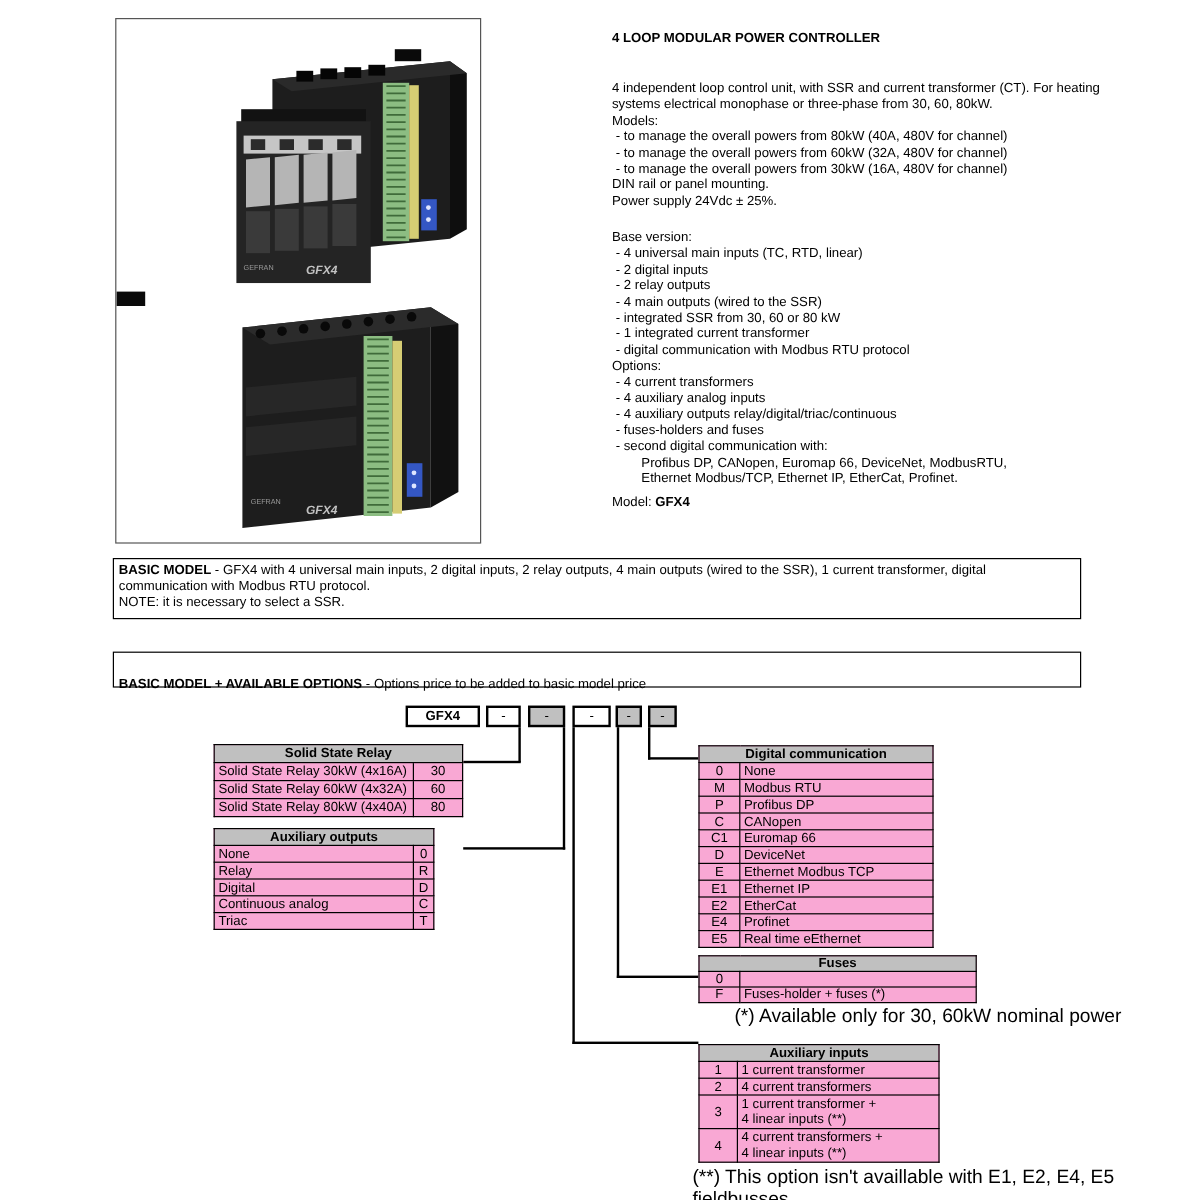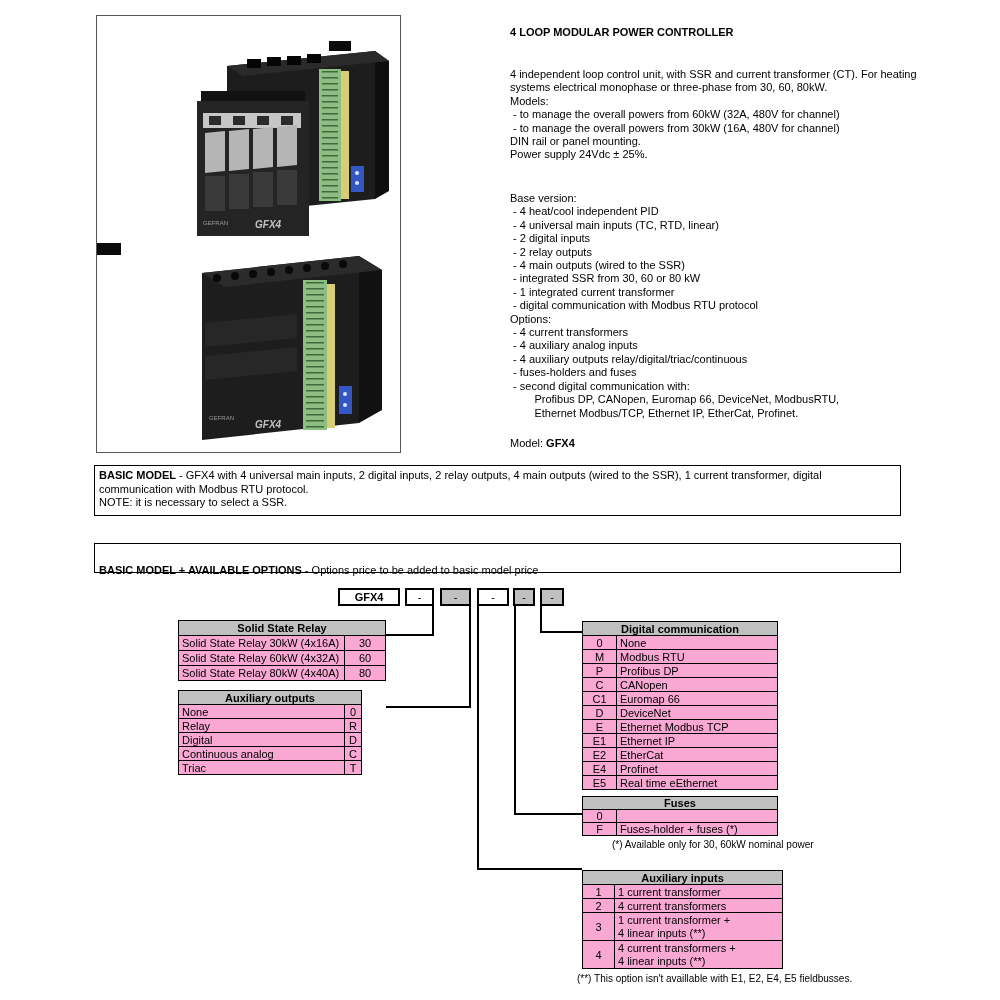--- a/index.html
+++ b/index.html
@@ -7,21 +7,21 @@
           font-family:"Liberation Sans",sans-serif;color:#000;overflow:hidden;}
   .abs{position:absolute;}
 
   
   .frame{left:96px;top:15px;width:303px;height:436px;border:1px solid #555;background:#fff;}
 
   
   .title{left:510px;top:26px;font-size:11px;font-weight:bold;}
   .textblock{left:510px;font-size:11px;line-height:13.4px;}
   .textblock div{white-space:pre;}
-  .modelline{left:510px;top:437px;font-size:11px;}
+  .modelline{left:510px;top:413px;font-size:11px;}
 
   
   .band{border:1px solid #000;background:#fff;font-size:11px;line-height:13.5px;padding:3px 4px;box-sizing:border-box;}
   .band1{left:94px;top:465px;width:807px;height:51px;}
   .band2{left:94px;top:543px;width:807px;height:30px;padding-top:20px;}
 
   
   .codebox{border:2px solid #000;height:14px;line-height:14px;text-align:center;
            font-size:11px;background:#fff;}
   .codebox.gray{background:#c0c0c0;}
@@ -30,21 +30,21 @@
   
   .vline{width:2px;background:#000;}
   .hline{height:2px;background:#000;}
 
   
   table.tbl{position:absolute;border-collapse:collapse;font-size:11px;table-layout:fixed;background:#f9a8d4;}
   table.tbl th,table.tbl td{border:1px solid #000;padding:0 3px;overflow:hidden;}
   table.tbl th{background:#c0c0c0;font-weight:bold;text-align:center;}
   td.code{text-align:center;padding:0;}
   td.multi{white-space:pre-line;line-height:13px;}
-  .footnote{font-size:10px;}
+  .footnote{font-size:16px;}
 
   
   svg text{font-family:"Liberation Sans",sans-serif;}
 </style>
 </head>
 <body>
 
 <div class="canvas">
 
   <div class="abs frame">
@@ -126,29 +126,29 @@
       <text x="158" y="190" font-size="10" font-weight="bold" font-style="italic" fill="#c2c2c2">GFX4</text>
     </svg>
   </div>
 
   <div class="abs title">4 LOOP MODULAR POWER CONTROLLER</div>
 
   <div class="abs textblock" style="top:68px;">
     <div>4 independent loop control unit, with SSR and current transformer (CT). For heating</div>
     <div>systems electrical monophase or three-phase from 30, 60, 80kW.</div>
     <div>Models:</div>
+    <div> - to manage the overall powers from 80kW (40A, 480V for channel)</div>
     <div> - to manage the overall powers from 60kW (32A, 480V for channel)</div>
     <div> - to manage the overall powers from 30kW (16A, 480V for channel)</div>
     <div>DIN rail or panel mounting.</div>
     <div>Power supply 24Vdc ± 25%.</div>
   </div>
 
   <div class="abs textblock" style="top:192px;">
     <div>Base version:</div>
-    <div> - 4 heat/cool independent PID</div>
     <div> - 4 universal main inputs (TC, RTD, linear)</div>
     <div> - 2 digital inputs</div>
     <div> - 2 relay outputs</div>
     <div> - 4 main outputs (wired to the SSR)</div>
     <div> - integrated SSR from 30, 60 or 80 kW</div>
     <div> - 1 integrated current transformer</div>
     <div> - digital communication with Modbus RTU protocol</div>
     <div>Options:</div>
     <div> - 4 current transformers</div>
     <div> - 4 auxiliary analog inputs</div>
@@ -301,21 +301,21 @@
       <td class="code">E4</td>
       <td>Profinet</td>
         </tr>
     <tr style="height:14px;">
       <td class="code">E5</td>
       <td>Real time eEthernet</td>
         </tr>
   </tbody>
     </table>
 
-  <table class="tbl" style="left:582px;top:796px;width:196px;">
+  <table class="tbl" style="left:582px;top:796px;width:232px;">
     <colgroup>
         <col style="width:34px;">
         <col>
       </colgroup>
     <tbody>
         <tr style="height:13px;">
           <th colspan="2">Fuses</th>
         </tr>
     <tr style="height:13px;">
       <td class="code">0</td>

